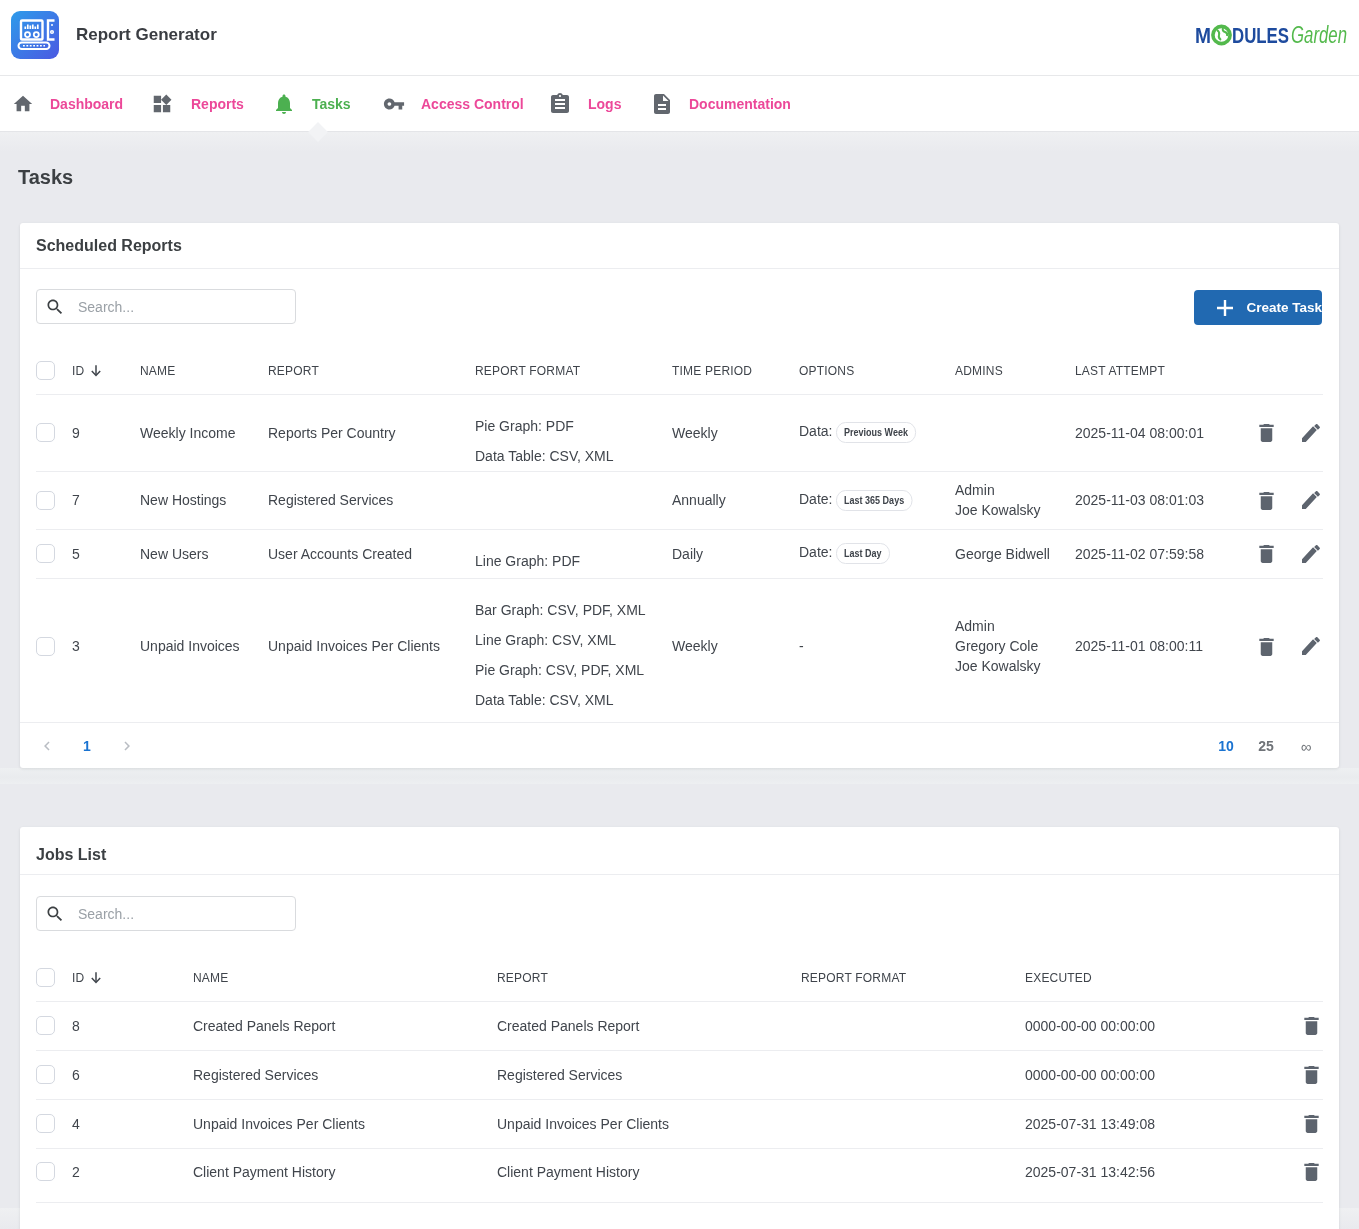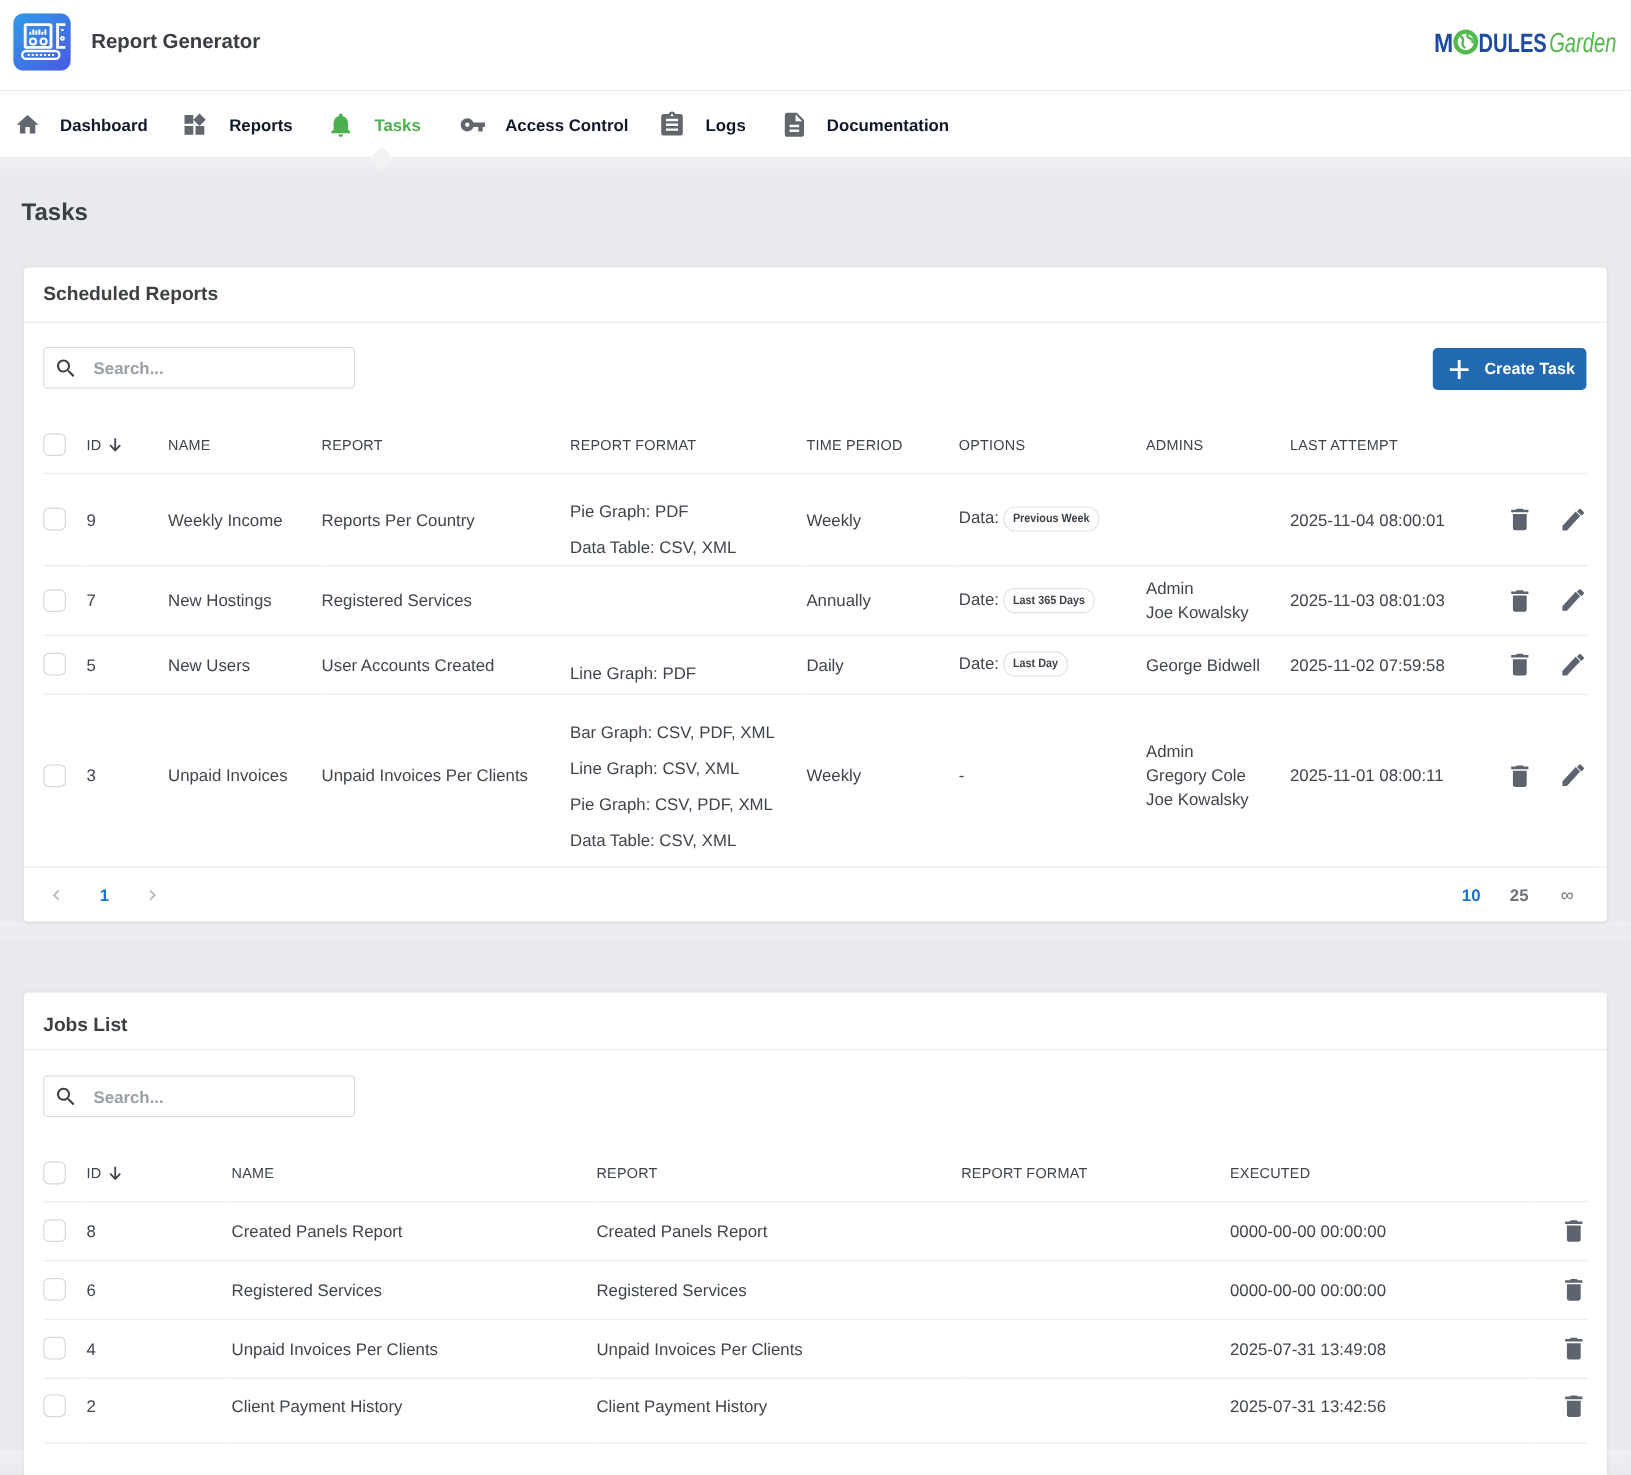--- a/index.html
+++ b/index.html
@@ -4,33 +4,33 @@
 <style>
 * { margin:0; padding:0; box-sizing:border-box; }
 html,body { width:1359px; height:1229px; }
 body { position:relative; background:#e9eaee; font-family:"Liberation Sans",sans-serif; color:#42464d; }
 .topbar { position:absolute; top:0; left:0; width:1359px; height:76px; background:#fff; border-bottom:1px solid #e7e8ea; }
 .applogo { position:absolute; top:11px; left:11px; }
 .apptitle { position:absolute; top:25px; left:76px; font-size:17px; font-weight:bold; color:#3a3d42; }
 .mglogo { position:absolute; top:15px; right:12px; }
 .nav { position:absolute; top:76px; left:0; width:1359px; height:56px; background:#fff; border-bottom:1px solid #e4e5e8; }
 .navitem { position:absolute; top:0; height:55px; display:flex; align-items:center; }
-.navitem .lbl { margin-left:16px; font-size:14px; font-weight:bold; color:#0f172a; }
+.navitem .lbl { margin-left:16px; font-size:14px; font-weight:bold; color:#ec4899; }
 .navitem.active .lbl { color:#4cb050; }
 .caret { position:absolute; left:311px; top:125px; width:14px; height:14px; background:#f2f3f5; transform:rotate(45deg); z-index:5; }
 .pgtitle { position:absolute; top:166px; left:18px; font-size:20px; font-weight:bold; color:#3c4043; }
 .card { position:absolute; left:20px; width:1319px; background:#fff; border-radius:3px; box-shadow:0 1px 3px rgba(60,64,67,.12); }
 #card1 { top:223px; height:545px; }
 #card2 { top:788px; height:546px;margin-top:39px; }
 .cardtitle { height:46px; line-height:46px; padding-left:16px; font-size:16px; font-weight:bold; color:#3c4043; border-bottom:1px solid #ecedf0; }
 #card2 .cardtitle { height:48px; line-height:55px; }
-.search { position:absolute; left:16px; width:260px; height:35px; border:1px solid #d9dbde; border-radius:4px; display:flex; align-items:center;font-weight:bold; }
+.search { position:absolute; left:16px; width:260px; height:35px; border:1px solid #d9dbde; border-radius:4px; display:flex; align-items:center; }
 .search .ph { margin-left:13px; font-size:14px; color:#9aa0a6; }
 .search svg { margin-left:8px; flex:0 0 auto; }
-.btn { position:absolute; top:67px; right:17px; width:128px; height:35px; background:#2169b1; border-radius:4px; color:#fff; display:flex; align-items:center; justify-content:flex-start; padding-left:14px; font-size:13.5px; font-weight:bold; }
+.btn { position:absolute; top:67px; right:17px; width:128px; height:35px; background:#2169b1; border-radius:4px; color:#fff; display:flex; align-items:center; justify-content:flex-end; font-size:13.5px; font-weight:bold; }
 .btn svg { margin-right:13px; }
 table { border-collapse:collapse; table-layout:fixed; font-size:14px; color:#40454c; }
 .r4 td:not(.fmt) { padding-bottom:8px; } .r4b td { padding-bottom:7px; }
 td,th { padding:0; vertical-align:middle; border-bottom:1px solid #ecedf0; text-align:left; font-weight:normal; }
 th { font-size:12px; font-weight:normal; color:#3f444b; letter-spacing:.2px; }
 th.hid { white-space:nowrap; }
 .cb { width:19px; height:19px; border:1px solid #d4d8e0; border-radius:5px; background:#fff; }
 .fmt { vertical-align:top; padding-top:16px; }
 .fmt div { line-height:30px; }
 .adm div { line-height:20px; }

